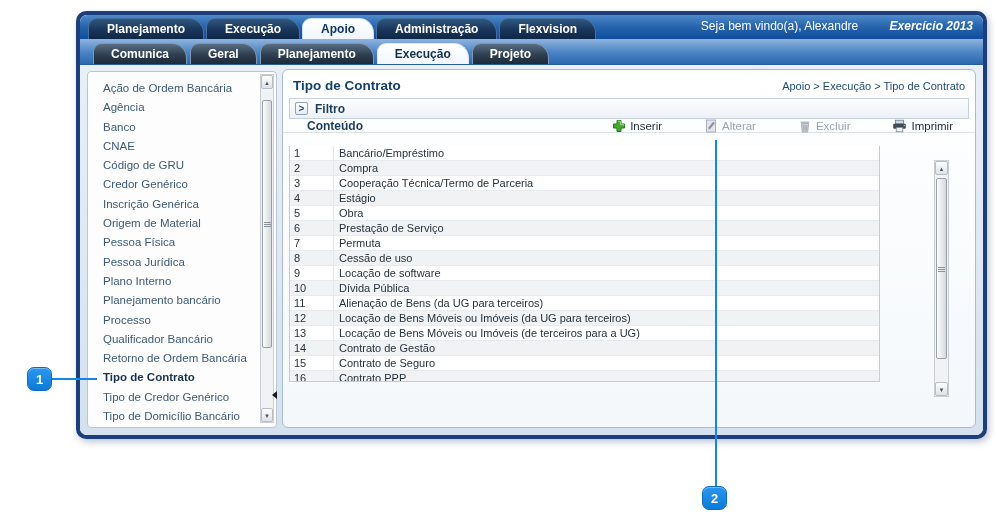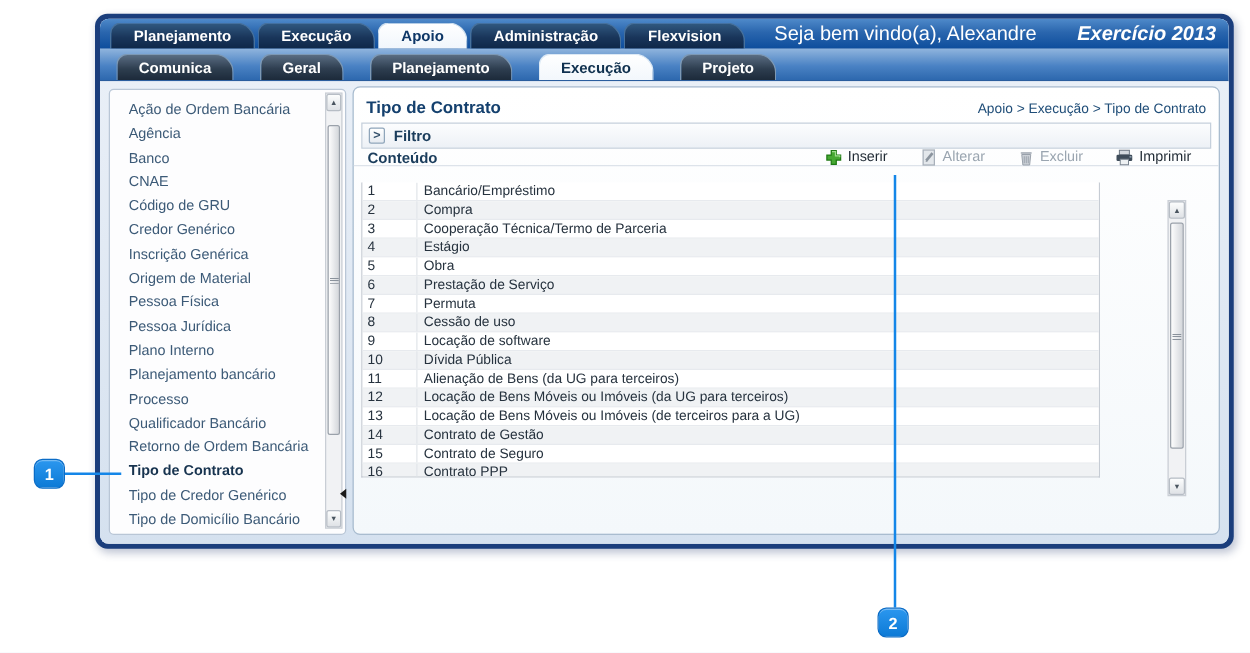--- a/index.html
+++ b/index.html
@@ -16,28 +16,28 @@
   
   .topbar { position:relative; height:24px;
             background:linear-gradient(180deg,#4f8aca 0%,#2a66ae 45%,#0d4d9c 100%); }
   .main-tabs { position:absolute; left:8px; bottom:0; display:flex; gap:2px; }
   .main-tab { height:21px; line-height:21px; padding:0 18px; font-size:12px; font-weight:bold;
               color:#fff; background:linear-gradient(180deg,#30587f 0%,#19355a 55%,#0e2748 100%);
               border:1px solid #47719c; border-bottom:none; border-radius:9px 15px 0 0;
               cursor:pointer; white-space:nowrap; }
   .main-tab.active { background:linear-gradient(180deg,#ffffff 0%,#f0f6fc 100%);
                      color:#0e3767; border-color:#cfe0ef; }
-  .welcome { position:absolute; right:10px; top:4px; color:#ffffff; font-size:16px; white-space:nowrap; }
+  .welcome { position:absolute; right:10px; top:4px; color:#ffffff; font-size:12px; white-space:nowrap; }
   .welcome .exercise { font-style:italic; font-weight:bold; margin-left:28px; }
 
   
   .subbar { position:relative; height:26px;
             background:linear-gradient(180deg,#8fb4dd 0%,#4a82c4 55%,#2d68ae 100%);
             border-bottom:1px solid #2a5d9e; }
-  .sub-tabs { position:absolute; left:13px; bottom:0; display:flex; gap:21px; }
+  .sub-tabs { position:absolute; left:13px; bottom:0; display:flex; gap:3px; }
   .sub-tab { height:21px; line-height:21px; padding:0 17px; font-size:12px; font-weight:bold;
              color:#fff; background:linear-gradient(180deg,#5a6d82 0%,#2e3e50 55%,#1c2a3a 100%);
              border:1px solid #7d99b5; border-bottom:none; border-radius:9px 15px 0 0;
              cursor:pointer; white-space:nowrap; }
   .sub-tab.active { background:linear-gradient(180deg,#ffffff 0%,#f2f7fc 100%);
                     color:#10314f; border-color:#dce9f5; }
 
   
   .content { position:absolute; top:50px; bottom:0; left:0; right:0;
              background:linear-gradient(180deg,#e9eff7 0%,#d5e1ef 100%); }
@@ -82,22 +82,22 @@
 
   .filtro-bar { margin:0 6px; height:21px; border:1px solid #c5d0dc;
                 background:linear-gradient(180deg,#fcfdfe,#edf1f6);
                 display:flex; align-items:center; padding:0 5px; gap:7px; }
   .expand-btn { width:13px; height:13px; background:linear-gradient(180deg,#ffffff,#e6ebf1);
                 border:1px solid #8fa5ba; border-radius:2px; font-size:10px; line-height:11px;
                 text-align:center; color:#34506b; font-weight:bold; cursor:pointer; }
   .bar-label { font-size:12px; font-weight:bold; color:#1b3d5c;text-align:right; }
 
   .conteudo-bar { height:14px; display:flex; align-items:center; justify-content:space-between;
-                  padding:0 22px 0 11px; border-bottom:1px solid #dde3ea; }
-  .tools { display:flex; gap:26px;text-align:center; }
+                  padding:0 22px 0 24px; border-bottom:1px solid #dde3ea; }
+  .tools { display:flex; gap:42px;text-align:center; }
   .tool-btn { display:flex; align-items:center; gap:4px; font-size:11.5px; color:#1f2933;
               cursor:pointer; white-space:nowrap; }
   .tool-btn.disabled { color:#9aa5b0; cursor:default; }
   .tool-btn svg { display:block; }
 
   
   .grid { position:absolute; left:6px; top:76px; width:591px; }
   .grid-head { display:flex; height:14px; background:linear-gradient(180deg,#fafbfc,#e7eaee);
                border:1px solid #9fa8b2; font-size:11px; color:#3f4954; }
   .grid-head .c1 { width:44px; border-right:1px solid #b6bdc6; padding-left:4px; line-height:13px; }

